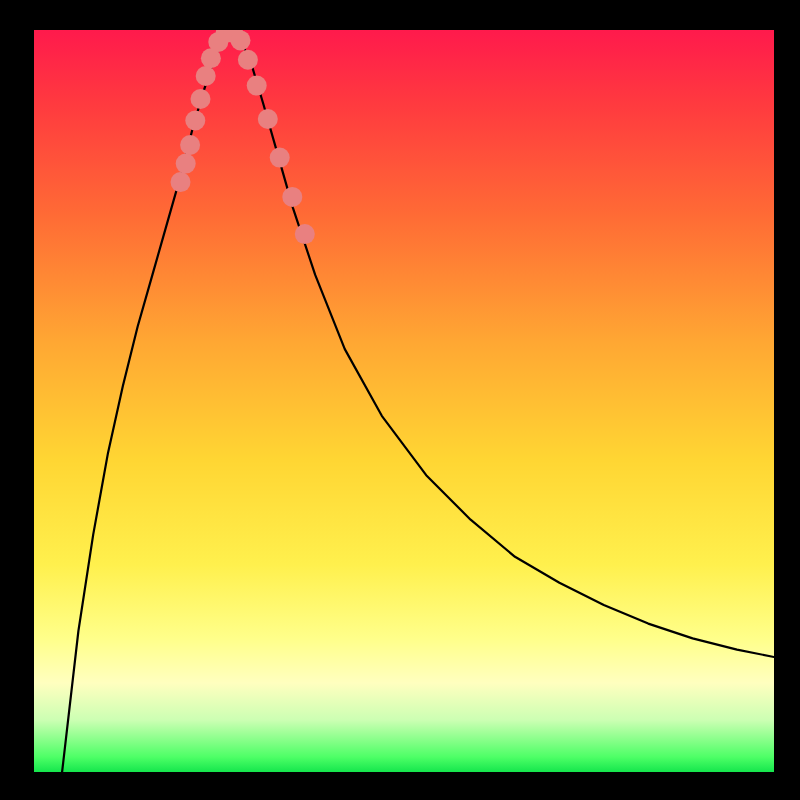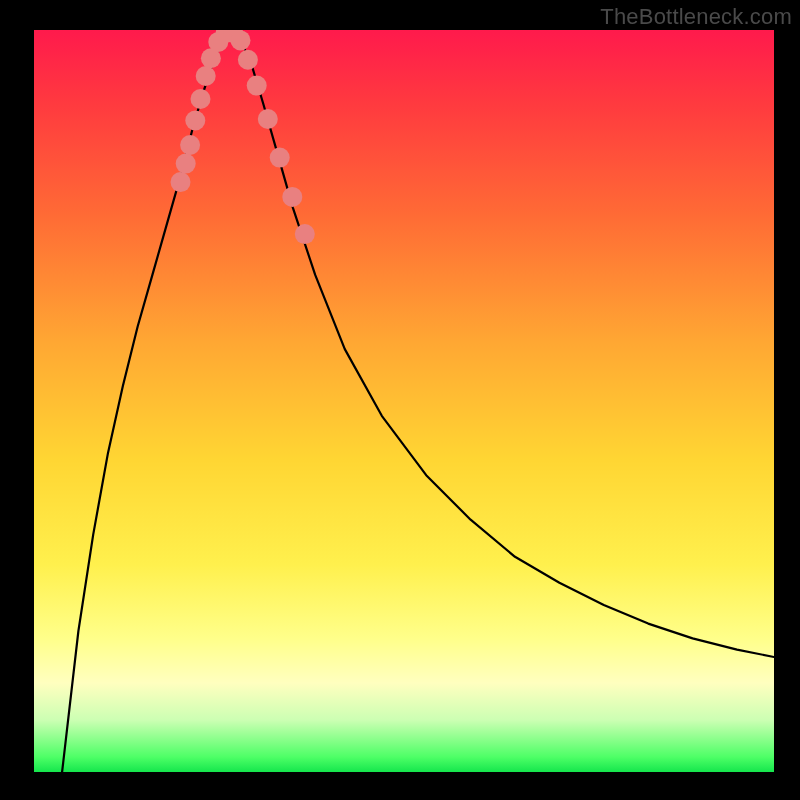--- a/index.html
+++ b/index.html
@@ -73,14 +73,13 @@
           <circle cx="206.5" cy="10.4" r="10" fill="#e98080"></circle>
           <circle cx="213.9" cy="29.7" r="10" fill="#e98080"></circle>
           <circle cx="222.7" cy="55.6" r="10" fill="#e98080"></circle>
           <circle cx="233.8" cy="89.0" r="10" fill="#e98080"></circle>
           <circle cx="245.7" cy="127.6" r="10" fill="#e98080"></circle>
           <circle cx="258.3" cy="166.9" r="10" fill="#e98080"></circle>
           <circle cx="270.8" cy="204.1" r="10" fill="#e98080"></circle>
         </g>
     </svg>
   </div>
-  <div class="watermark">TheBottleneck.com</div>
 </div>
 
 </body></html>

